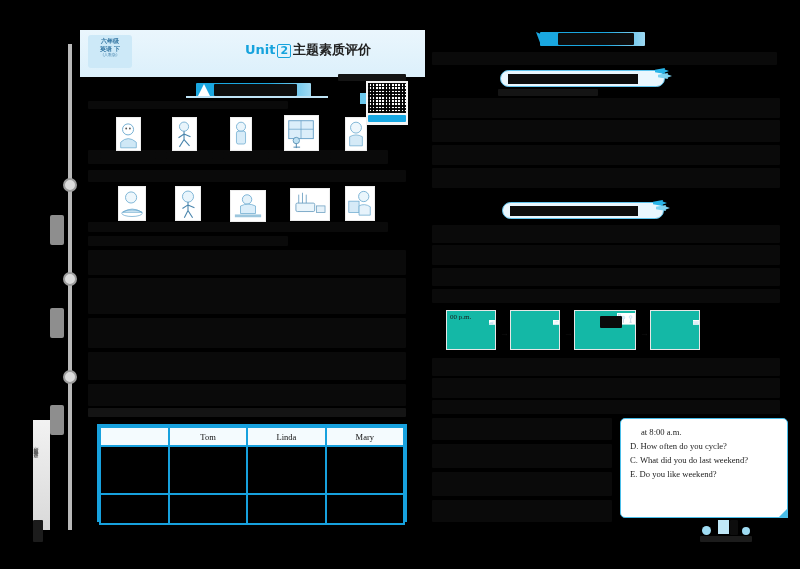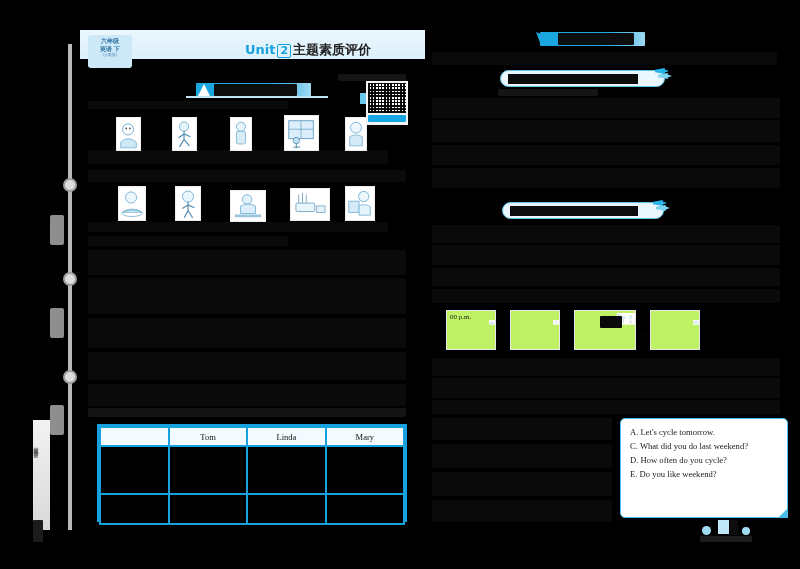--- a/index.html
+++ b/index.html
@@ -22,21 +22,21 @@
   .vert-strip{position:absolute;left:33px;top:420px;width:17px;height:110px;
     background:linear-gradient(180deg,#f2f2f2,#d9d9d9);}
   .vert-strip span{
     display:block;writing-mode:vertical-rl;text-orientation:upright;
     font-size:5px;color:#555;letter-spacing:1px;padding-top:22px;text-align:center;
     font-family:"DejaVu Sans",sans-serif;
   }
 
   
   .titlebar{
-    position:absolute;left:80px;top:30px;width:345px;height:29px;
+    position:absolute;left:80px;top:30px;width:345px;height:47px;
     background:linear-gradient(180deg,#eaf6fd,#dcf0fb);
   }
   .grade-badge{
     position:absolute;left:8px;top:5px;width:44px;height:33px;
     background:#cde9f8;border-radius:3px;text-align:center;padding-top:2px;box-sizing:border-box;
   }
   .grade-badge div{font-family:"DejaVu Sans",sans-serif;color:#2a6f9e;line-height:1.25;}
   .g1{font-size:6px;font-weight:bold;}
   .g2{font-size:6px;font-weight:bold;}
   .g3{font-size:4px;opacity:.8;}
@@ -97,21 +97,21 @@
   .qr-tab{position:absolute;left:360px;top:93px;width:7px;height:11px;background:#6cc9ee;}
 
   
   .ill{
     position:absolute;background:#fbfbfb;border:1px solid #ededed;box-sizing:border-box;
     overflow:hidden;
   }
   .ill svg{width:100%;height:100%;display:block;}
 
   
-  .strip-pic{position:absolute;background:#bef264;border:1px solid #e6e6e6;box-sizing:border-box;overflow:hidden;padding-left:42px;}
+  .strip-pic{position:absolute;background:#14b8a6;border:1px solid #e6e6e6;box-sizing:border-box;overflow:hidden;padding-left:42px;}
   .strip-time{
     position:absolute;left:3px;top:2px;font-size:7px;color:#1a1a1a;
     font-family:"Liberation Serif",serif;z-index:3;
   }
   .strip-arrow{position:absolute;width:8px;height:10px;color:#111;font-size:9px;}
 
   
   .tbl{position:absolute;left:97px;top:424px;width:310px;height:98px;border:2px solid #17a1de;box-sizing:border-box;}
   .tbl table{width:100%;height:100%;border-collapse:collapse;table-layout:fixed;}
   .tbl th,.tbl td{border:2px solid #17a1de;padding:0;position:relative;}
@@ -391,31 +391,30 @@
   <div class="redact" style="left:432px;top:358px;width:348px;height:18px;"></div>
   <div class="redact" style="left:432px;top:378px;width:348px;height:20px;"></div>
   <div class="redact" style="left:432px;top:400px;width:348px;height:14px;"></div>
   <div class="redact" style="left:432px;top:418px;width:180px;height:22px;"></div>
   <div class="redact" style="left:432px;top:444px;width:180px;height:24px;"></div>
   <div class="redact" style="left:432px;top:472px;width:180px;height:24px;"></div>
   <div class="redact" style="left:432px;top:500px;width:180px;height:22px;"></div>
 
   <div class="opts">
     <ul>
+      <li class="cont">
+        <span>at 8:00 a.m.</span>
+      </li>
       <li>
-        <span>A.</span>
-        <span>Let's cycle tomorrow.</span>
+        <span>D.</span>
+        <span>How often do you cycle?</span>
       </li>
       <li>
         <span>C.</span>
         <span>What did you do last weekend?</span>
-      </li>
-      <li>
-        <span>D.</span>
-        <span>How often do you cycle?</span>
       </li>
       <li>
         <span>E.</span>
         <span>Do you like weekend?</span>
       </li>
     </ul>
     <div class="opts-corner"></div>
   </div>
 
   <div class="deco-dot" style="left:702px;top:526px;width:9px;height:9px;"></div>

